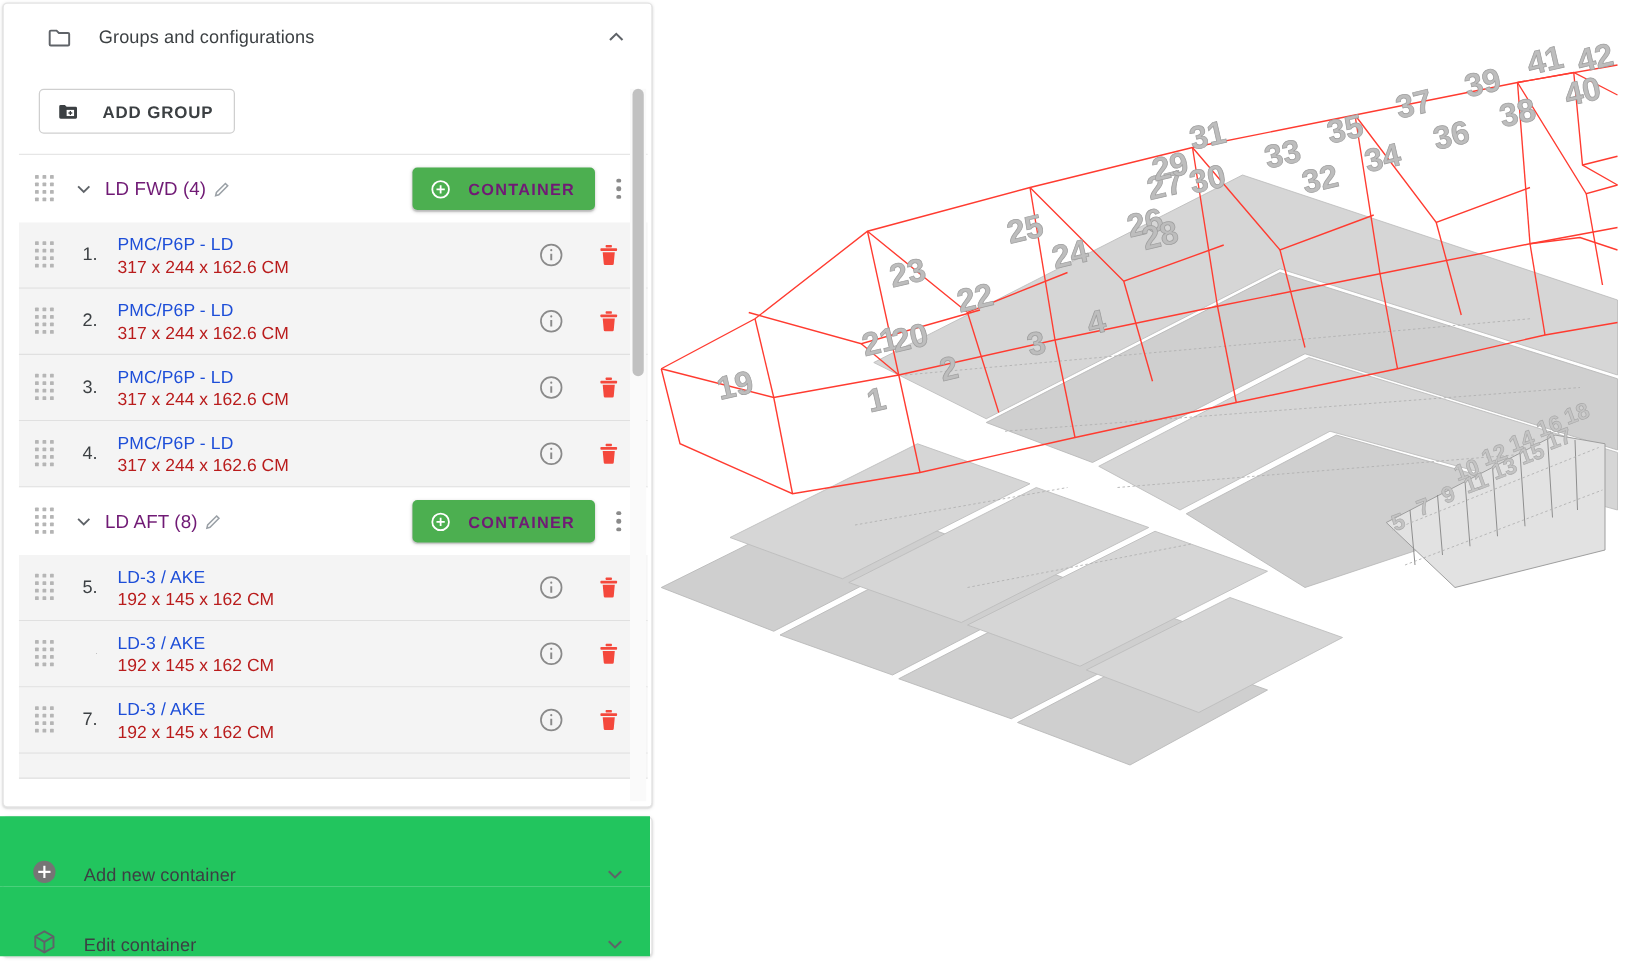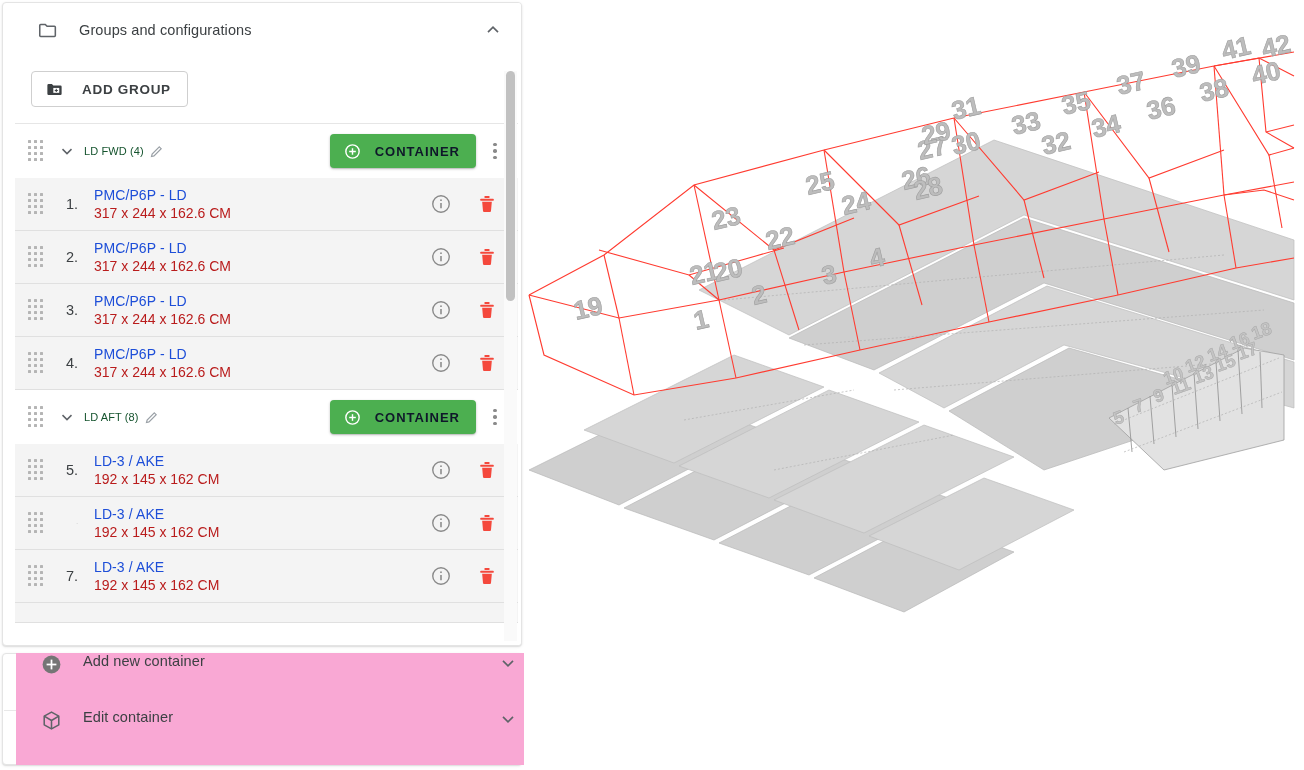--- a/index.html
+++ b/index.html
@@ -122,38 +122,38 @@
     flex: 0 0 auto;
   }
   .drag-dots i {
     width: 2.5px; height: 2.5px;
     background: #b5b5b5;
     border-radius: 0.5px;
     display: block;
   }
   .group-chev { margin-left: 13px; margin-right: 8px; display:flex; }
   .group-name {
-    font-size: 11px;
-    color: #14532d;
+    font-size: 15px;
+    color: #701a75;
     letter-spacing: .1px;
   }
   .pencil { margin-left: 5px; display: flex; }
 
   .btn-green {
     margin-left: auto;
     display: inline-flex;
     align-items: center;
     justify-content: center;
     gap: 13px;
     height: 34px;
     padding: 0 16px 0 13px;
     border: none;
     border-radius: 4px;
     background: #4CAF50;
-    color: #0f172a;
+    color: #701a75;
     font-size: 13px;
     font-weight: bold;
     letter-spacing: 1px;
     cursor: pointer;
     box-shadow: 0 1px 3px rgba(0,0,0,0.2), 0 1px 1px rgba(0,0,0,0.12);
     font-family: "Liberation Sans", sans-serif;
   }
   .kebab {
     width: 26px; height: 34px;
     margin-left: 6px;
@@ -217,27 +217,27 @@
     top: 0px;
     width: 9px;
     height: 230px;
     background: #c1c1c1;
     border-radius: 5px;
   }
 
   
   .bottom-card {
     position: absolute;
-    left: 16px;
+    left: 0;
     width: 520px;
     height: 56px;
     display: flex;
-    align-items: flex-start;
+    align-items: flex-end;
     padding: 0 18px 0 24px;
-    background: #f9a8d4;
+    background: #22c55e;
   }
   .bottom-card.one { top: 653px; }
   .bottom-card.two { top: 709px; }
   .bottom-wrap {
     position: absolute;
     left: 2px; top: 653px;
     width: 520px; height: 112px;
     background: #fff;
     border: 1px solid #e4e4e4;
     border-radius: 4px;

